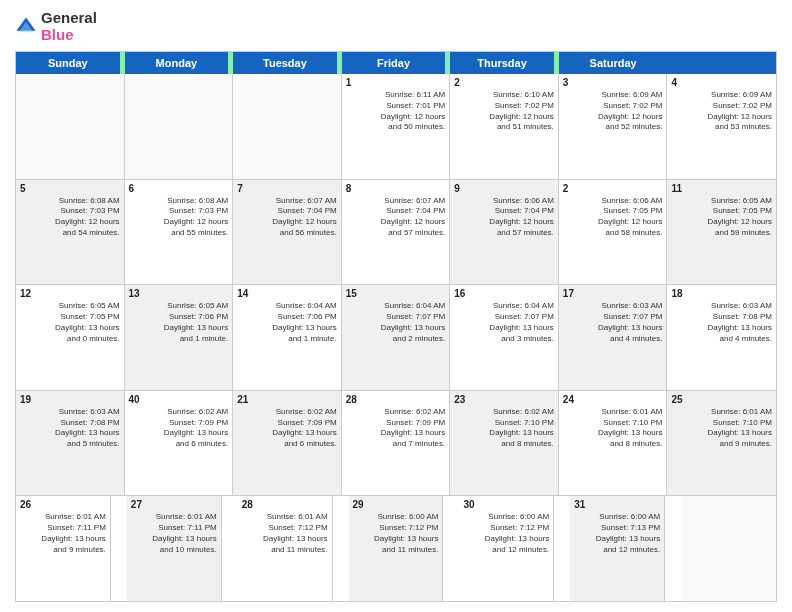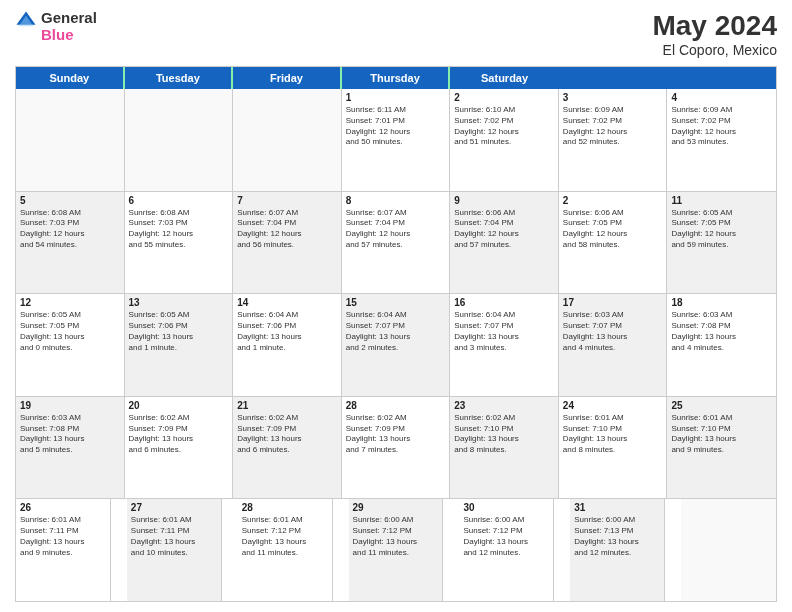--- a/index.html
+++ b/index.html
@@ -18,20 +18,21 @@
       flex-direction: column;
     }
     .header {
       display: flex;
       justify-content: space-between;
       align-items: flex-start;
       margin-bottom: 8px;
     }
     .logo {
       display: flex;
+      align-items: center;
       gap: 4px;
     }
     .logo-text {
       display: flex;
       flex-direction: column;
       line-height: 1.1;
     }
     .logo-general {
       font-size: 15px;
       font-weight: bold;
@@ -68,21 +69,21 @@
       display: grid;
       grid-template-columns: repeat(7, 1fr);
       background: #1565c0;
     }
     .cal-header-cell {
       padding: 5px 4px;
       text-align: center;
       font-size: 11px;
       font-weight: bold;
       color: #fff;
-      border-right: 2px solid #86efac;
+      border-right: 5px solid #86efac;
     }
     .cal-header-cell:last-child { border-right: none; }
     .cal-body {
       flex: 1;
       display: flex;
       flex-direction: column;
     }
     .cal-row {
       display: grid;
       grid-template-columns: repeat(7, 1fr);
@@ -104,46 +105,44 @@
     .day-num {
       font-size: 10px;
       font-weight: bold;
       margin-bottom: 2px;
       color: #222;
     }
     .cell-text {
       font-size: 8px;
       line-height: 1.35;
       color: #333;
+      text-align: right;
     }
   </style>
 </head>
 <body>
 
 <div class="page">
   <div class="header">
     <div class="logo">
       <svg class="logo-icon" viewBox="0 0 30 30">
         <polygon points="15,2 28,20 2,20" fill="#1565c0"></polygon>
         <polygon points="15,8 25,22 5,22" fill="#90caf9" opacity="0.5"></polygon>
       </svg>
       <div class="logo-text">
         <span class="logo-general">General</span>
         <span class="logo-blue">Blue</span>
       </div>
     </div>
-    <div class="title-block">
-      <div class="main-title">May 2024</div>
-      <div class="subtitle">El Coporo, Mexico</div>
-    </div>
   </div>
 
   <div class="calendar">
     <div class="cal-header">
     <div class="cal-header-cell">Sunday</div>
+        <div class="cal-header-cell">Monday</div>
         <div class="cal-header-cell">Tuesday</div>
         <div class="cal-header-cell">Friday</div>
         <div class="cal-header-cell">Thursday</div>
         <div class="cal-header-cell">Saturday</div>
       </div>
     <div class="cal-body">
     <div class="cal-row">
           <div class="cal-cell empty"></div>
           <div class="cal-cell empty"></div>
           <div class="cal-cell empty"></div>
@@ -223,21 +222,21 @@
             <div class="day-num">18</div>
             <div class="cell-text">Sunrise: 6:03 AM<br>Sunset: 7:08 PM<br>Daylight: 13 hours<br>and 4 minutes.</div>
           </div>
         </div>
         <div class="cal-row">
           <div class="cal-cell shaded">
             <div class="day-num">19</div>
             <div class="cell-text">Sunrise: 6:03 AM<br>Sunset: 7:08 PM<br>Daylight: 13 hours<br>and 5 minutes.</div>
           </div>
           <div class="cal-cell">
-            <div class="day-num">20</div>
+            <div class="day-num">40</div>
             <div class="cell-text">Sunrise: 6:02 AM<br>Sunset: 7:09 PM<br>Daylight: 13 hours<br>and 6 minutes.</div>
           </div>
           <div class="cal-cell shaded">
             <div class="day-num">21</div>
             <div class="cell-text">Sunrise: 6:02 AM<br>Sunset: 7:09 PM<br>Daylight: 13 hours<br>and 6 minutes.</div>
           </div>
           <div class="cal-cell">
             <div class="day-num">28</div>
             <div class="cell-text">Sunrise: 6:02 AM<br>Sunset: 7:09 PM<br>Daylight: 13 hours<br>and 7 minutes.</div>
           </div>

